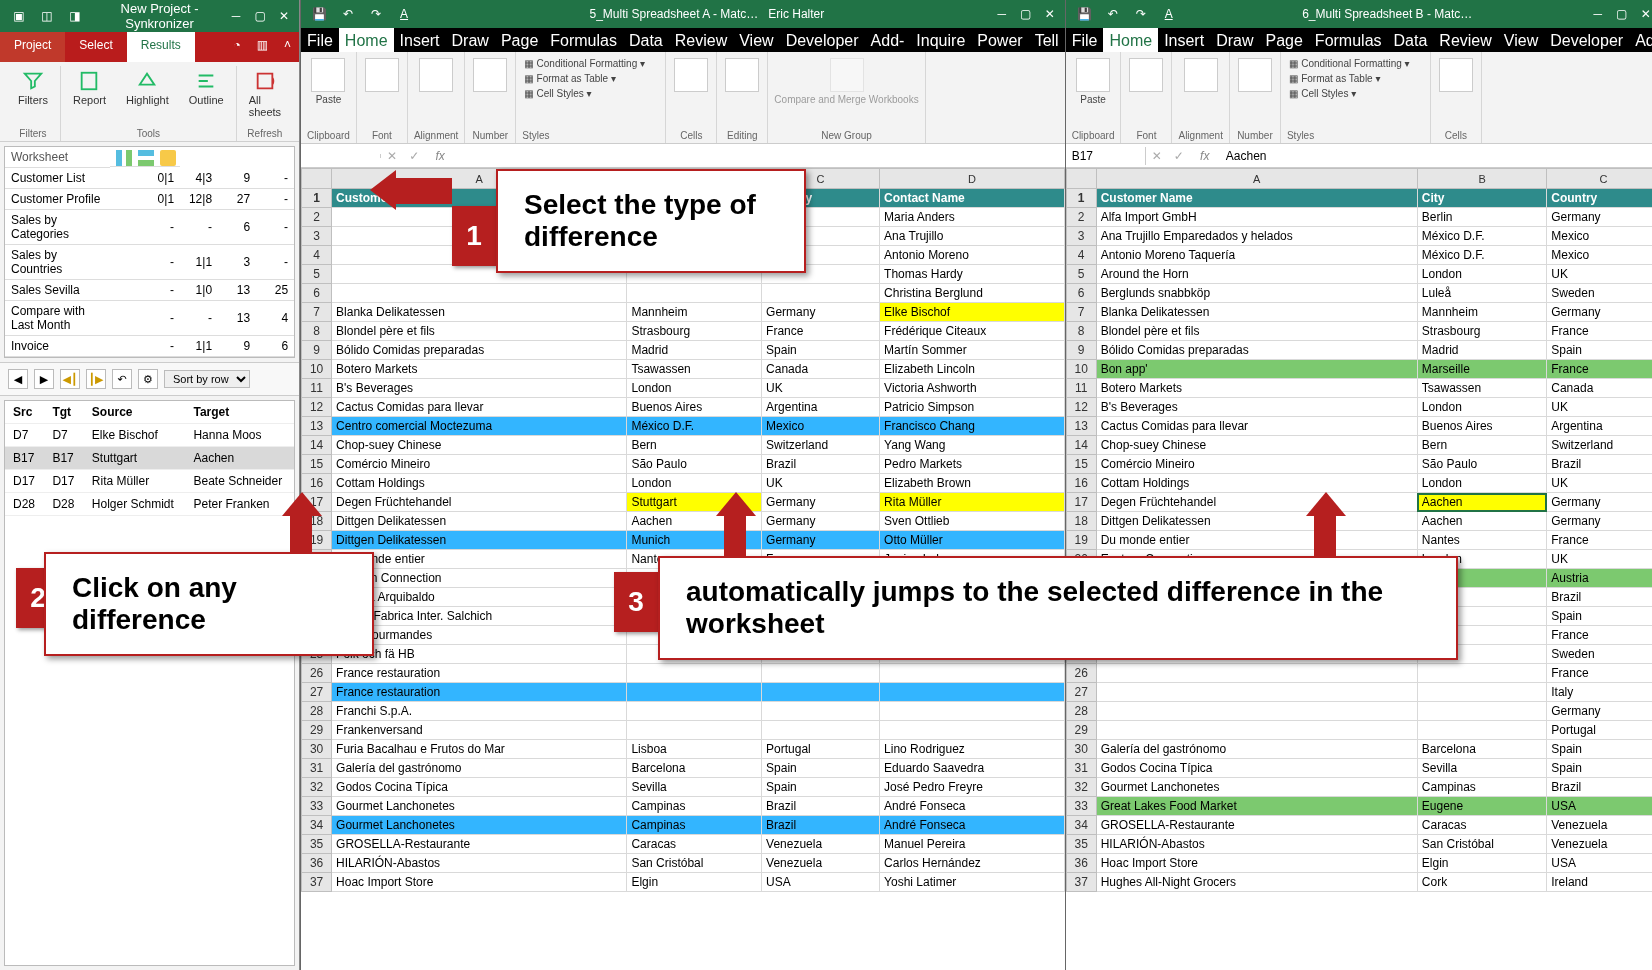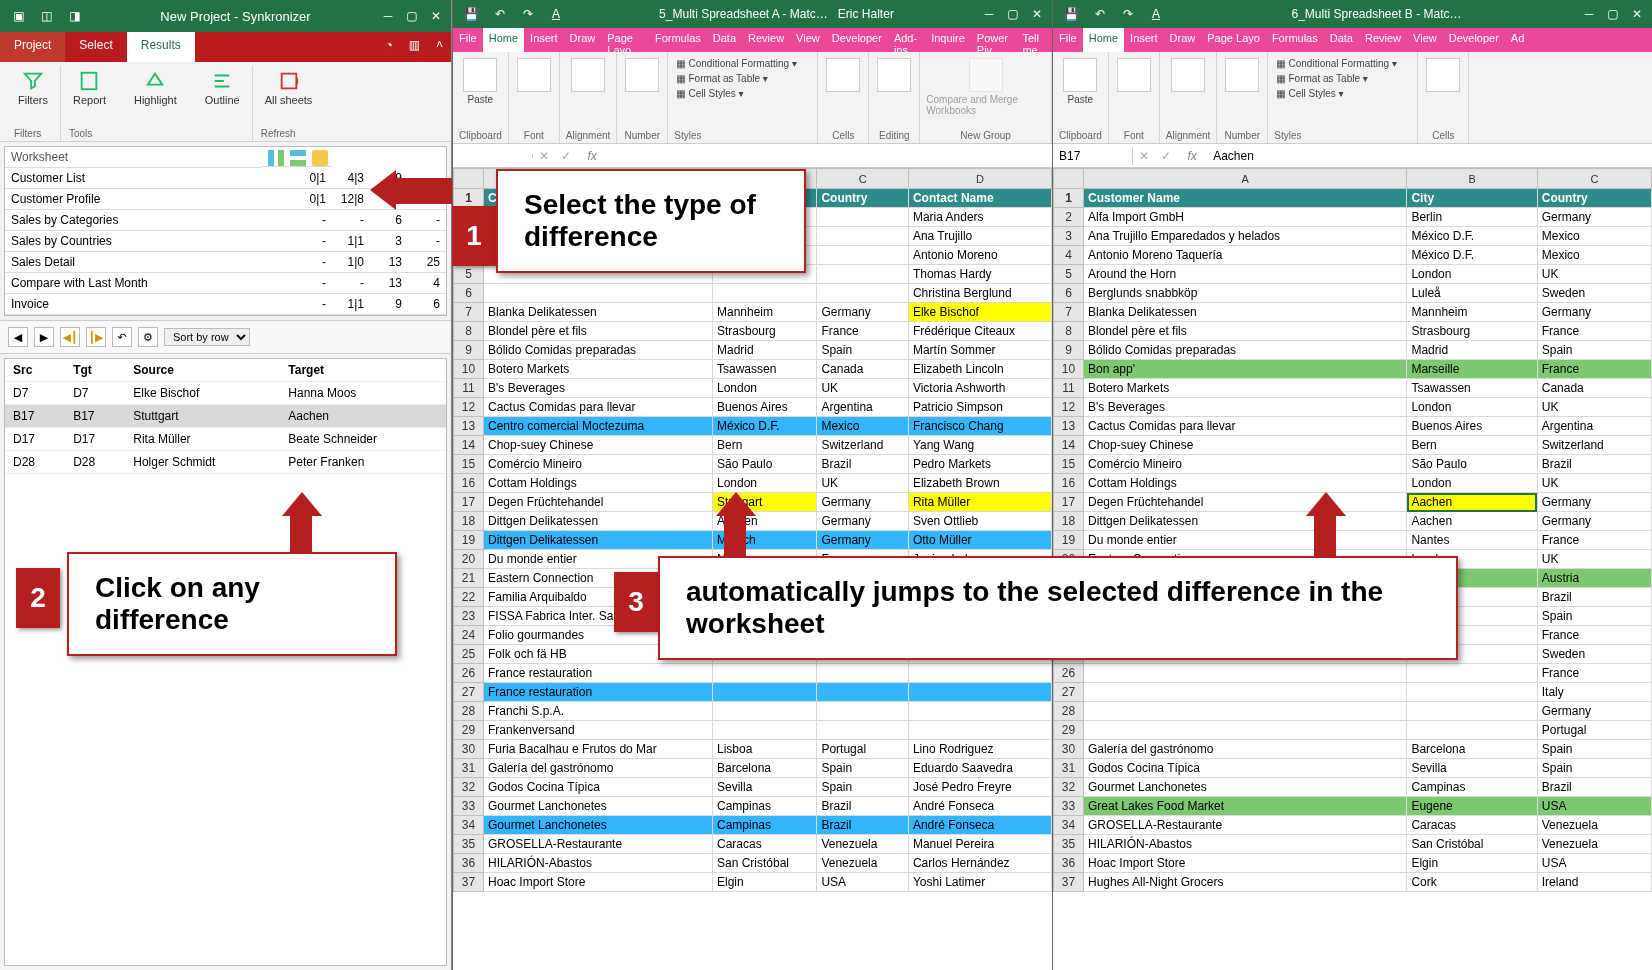--- a/index.html
+++ b/index.html
@@ -12,25 +12,25 @@
 .titlebar .icons button,.winbtn button{background:none;border:none;color:#fff;width:22px;height:22px;font-size:12px}
 .titlebar .title{flex:1;text-align:center}
 .winbtn{display:flex;gap:2px;padding-right:4px}
 .tabs{display:flex;background:#b91c1c;height:30px;font-size:12px}
 .tabs .tab{padding:6px 14px;color:#fff;cursor:pointer}
 .tabs .tab.red{background:#c0392b}
 .tabs .tab.active{background:#fff;color:#217346}
 .tabs .spacer{flex:1}
 .tabs .rbtn{color:#fff;padding:6px 8px;font-size:12px}
 .ribbon{display:flex;background:#f3f3f3;border-bottom:1px solid #cfcfcf;padding:4px 6px 0;font-size:11px;color:#333;height:80px}
-.ribbon .grp{display:flex;flex-direction:column;align-items:flex-start;border-right:1px solid #d6d6d6;padding:2px 8px 0}
+.ribbon .grp{display:flex;flex-direction:column;align-items:center;border-right:1px solid #d6d6d6;padding:2px 8px 0}
 .ribbon .grp:last-child{border-right:none}
 .ribbon .btn{display:flex;flex-direction:column;align-items:center;gap:2px;padding:2px 4px;cursor:pointer}
 .ribbon .btn svg{width:22px;height:22px}
-.ribbon .row{display:flex;gap:20px}
+.ribbon .row{display:flex;gap:12px}
 .ribbon .grp-label{font-size:10px;color:#666;margin-top:auto;padding:2px 0}
 
 .ws-table{border:1px solid #bbb;margin:4px;font-size:12px;background:#fff}
 .ws-table table{width:100%;border-collapse:collapse}
 .ws-table th,.ws-table td{border-bottom:1px solid #ddd;padding:3px 6px;text-align:left;height:20px}
 .ws-table th{font-weight:400;color:#555}
 .ws-table td.num{text-align:right;width:38px}
 .ws-table .hdr-icons{display:flex;gap:6px;justify-content:flex-end;padding-right:4px}
 .ws-table .hdr-icons span{width:16px;height:16px;display:inline-block}
 .ic-col{background:linear-gradient(#55bde0,#55bde0)0 0/6px 16px no-repeat,linear-gradient(#7cc96f,#7cc96f)10px 0/6px 16px no-repeat}
@@ -44,21 +44,21 @@
 .diff-list table{width:100%;border-collapse:collapse}
 .diff-list th,.diff-list td{padding:4px 8px;text-align:left;border-bottom:1px solid #eee;height:20px}
 .diff-list tr.sel{background:#d9d9d9}
 
 .callout{position:absolute;background:#fff;border:2px solid #b61f1f;box-shadow:3px 3px 6px rgba(0,0,0,.4);padding:18px 26px;font-size:28px;font-weight:700;color:#000}
 .badge{position:absolute;background:#b61f1f;color:#fff;font-size:28px;font-weight:700;width:44px;height:60px;display:flex;align-items:center;justify-content:center;box-shadow:2px 2px 4px rgba(0,0,0,.4)}
 .arrow{position:absolute;width:0;height:0}
 
 .excel{flex:1;display:flex;flex-direction:column;background:#fff;border-left:1px solid #666}
 .excel .titlebar{background:#217346;height:28px;font-size:12px}
-.excel .ribbon-tabs{display:flex;background:#ec4899;height:24px;font-size:11px}
+.excel .ribbon-tabs{display:flex;background:#000000;height:24px;font-size:16px}
 .excel .ribbon-tabs .rtab{padding:4px 6px;color:#fff;cursor:pointer}
 .excel .ribbon-tabs .rtab.home{background:#fff;color:#217346}
 .excel .xrib{display:flex;background:#f3f3f3;border-bottom:1px solid #ccc;height:92px;font-size:10px;color:#444}
 .excel .xrib .xg{border-right:1px solid #d6d6d6;padding:4px 6px 0;display:flex;flex-direction:column;align-items:center}
 .excel .xrib .xg .lbl{font-size:10px;color:#666;margin-top:auto;padding-bottom:2px}
 .excel .xrib .big{width:34px;height:34px;background:#fff;border:1px solid #ccc;margin:2px}
 .excel .nbar{display:flex;align-items:center;border-bottom:1px solid #ccc;height:24px;font-size:12px;background:#fff}
 .excel .nbar .namebox{width:80px;border-right:1px solid #ccc;padding:2px 6px}
 .excel .nbar .fx{padding:2 8px;color:#888;font-style:italic;width:30px;text-align:center}
 .excel .grid{flex:1;overflow:hidden;font-size:12px}
@@ -180,21 +180,21 @@
               <td class="num">-</td>
             </tr>
             <tr>
               <td>Sales by Countries</td>
               <td class="num">-</td>
               <td class="num">1|1</td>
               <td class="num">3</td>
               <td class="num">-</td>
             </tr>
             <tr>
-              <td>Sales Detail</td>
+              <td>Sales Sevilla</td>
               <td class="num">-</td>
               <td class="num">1|0</td>
               <td class="num">13</td>
               <td class="num">25</td>
             </tr>
             <tr>
               <td>Compare with Last Month</td>
               <td class="num">-</td>
               <td class="num">-</td>
               <td class="num">13</td>
@@ -913,21 +913,21 @@
       </div>
   </div>
 </div>
 
 <div class="badge" style="left:452px;top:206px">1</div>
 <div class="callout" style="left:496px;top:169px;width:310px">Select the type of difference</div>
 <div style="position:absolute;left:388px;top:178px;width:64px;height:26px;background:#b61f1f"></div>
 <div class="arrow" style="left:370px;top:170px;border-top:20px solid transparent;border-bottom:20px solid transparent;border-right:26px solid #b61f1f"></div>
 
 <div class="badge" style="left:16px;top:568px">2</div>
-<div class="callout" style="left:67px;top:552px;width:330px">Click on any difference</div>
+<div class="callout" style="left:44px;top:552px;width:330px">Click on any difference</div>
 <div style="position:absolute;left:290px;top:510px;width:22px;height:42px;background:#b61f1f"></div>
 <div class="arrow" style="left:282px;top:492px;border-left:20px solid transparent;border-right:20px solid transparent;border-bottom:24px solid #b61f1f"></div>
 
 <div class="badge" style="left:614px;top:572px">3</div>
 <div class="callout" style="left:658px;top:556px;width:800px">automatically jumps to the selected difference in the worksheet</div>
 <div style="position:absolute;left:724px;top:510px;width:22px;height:46px;background:#b61f1f"></div>
 <div class="arrow" style="left:716px;top:492px;border-left:20px solid transparent;border-right:20px solid transparent;border-bottom:24px solid #b61f1f"></div>
 <div style="position:absolute;left:1314px;top:510px;width:22px;height:46px;background:#b61f1f"></div>
 <div class="arrow" style="left:1306px;top:492px;border-left:20px solid transparent;border-right:20px solid transparent;border-bottom:24px solid #b61f1f"></div>
 

